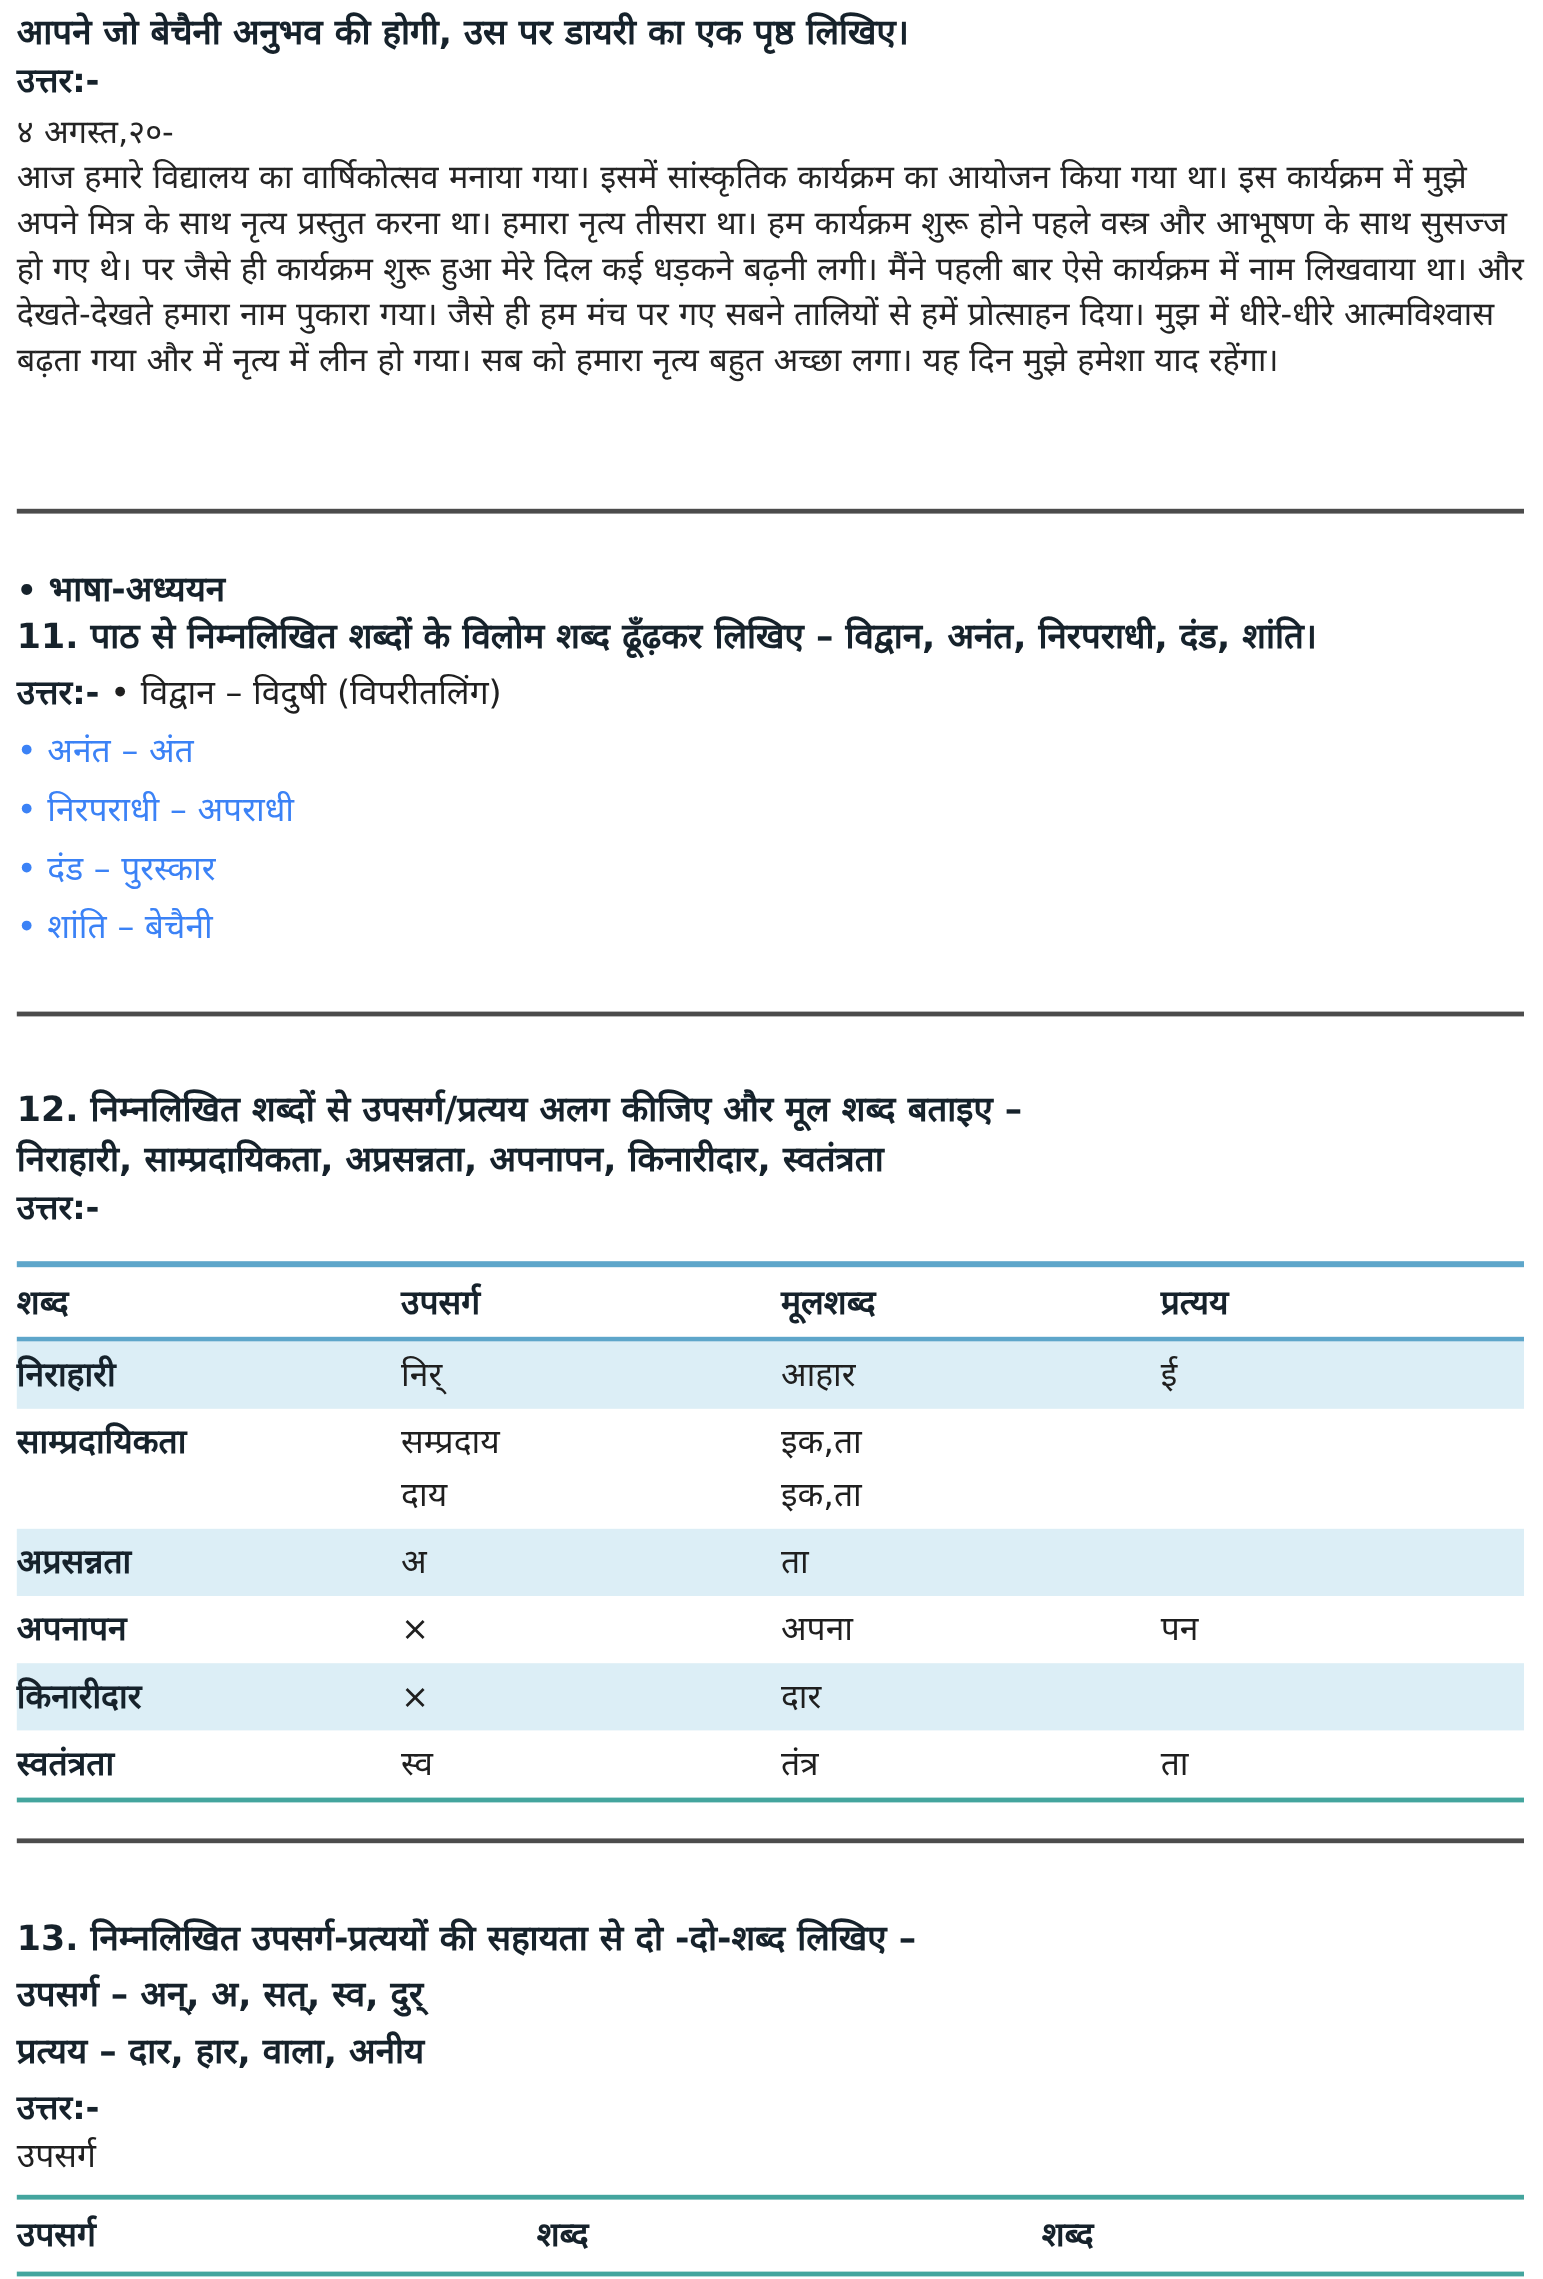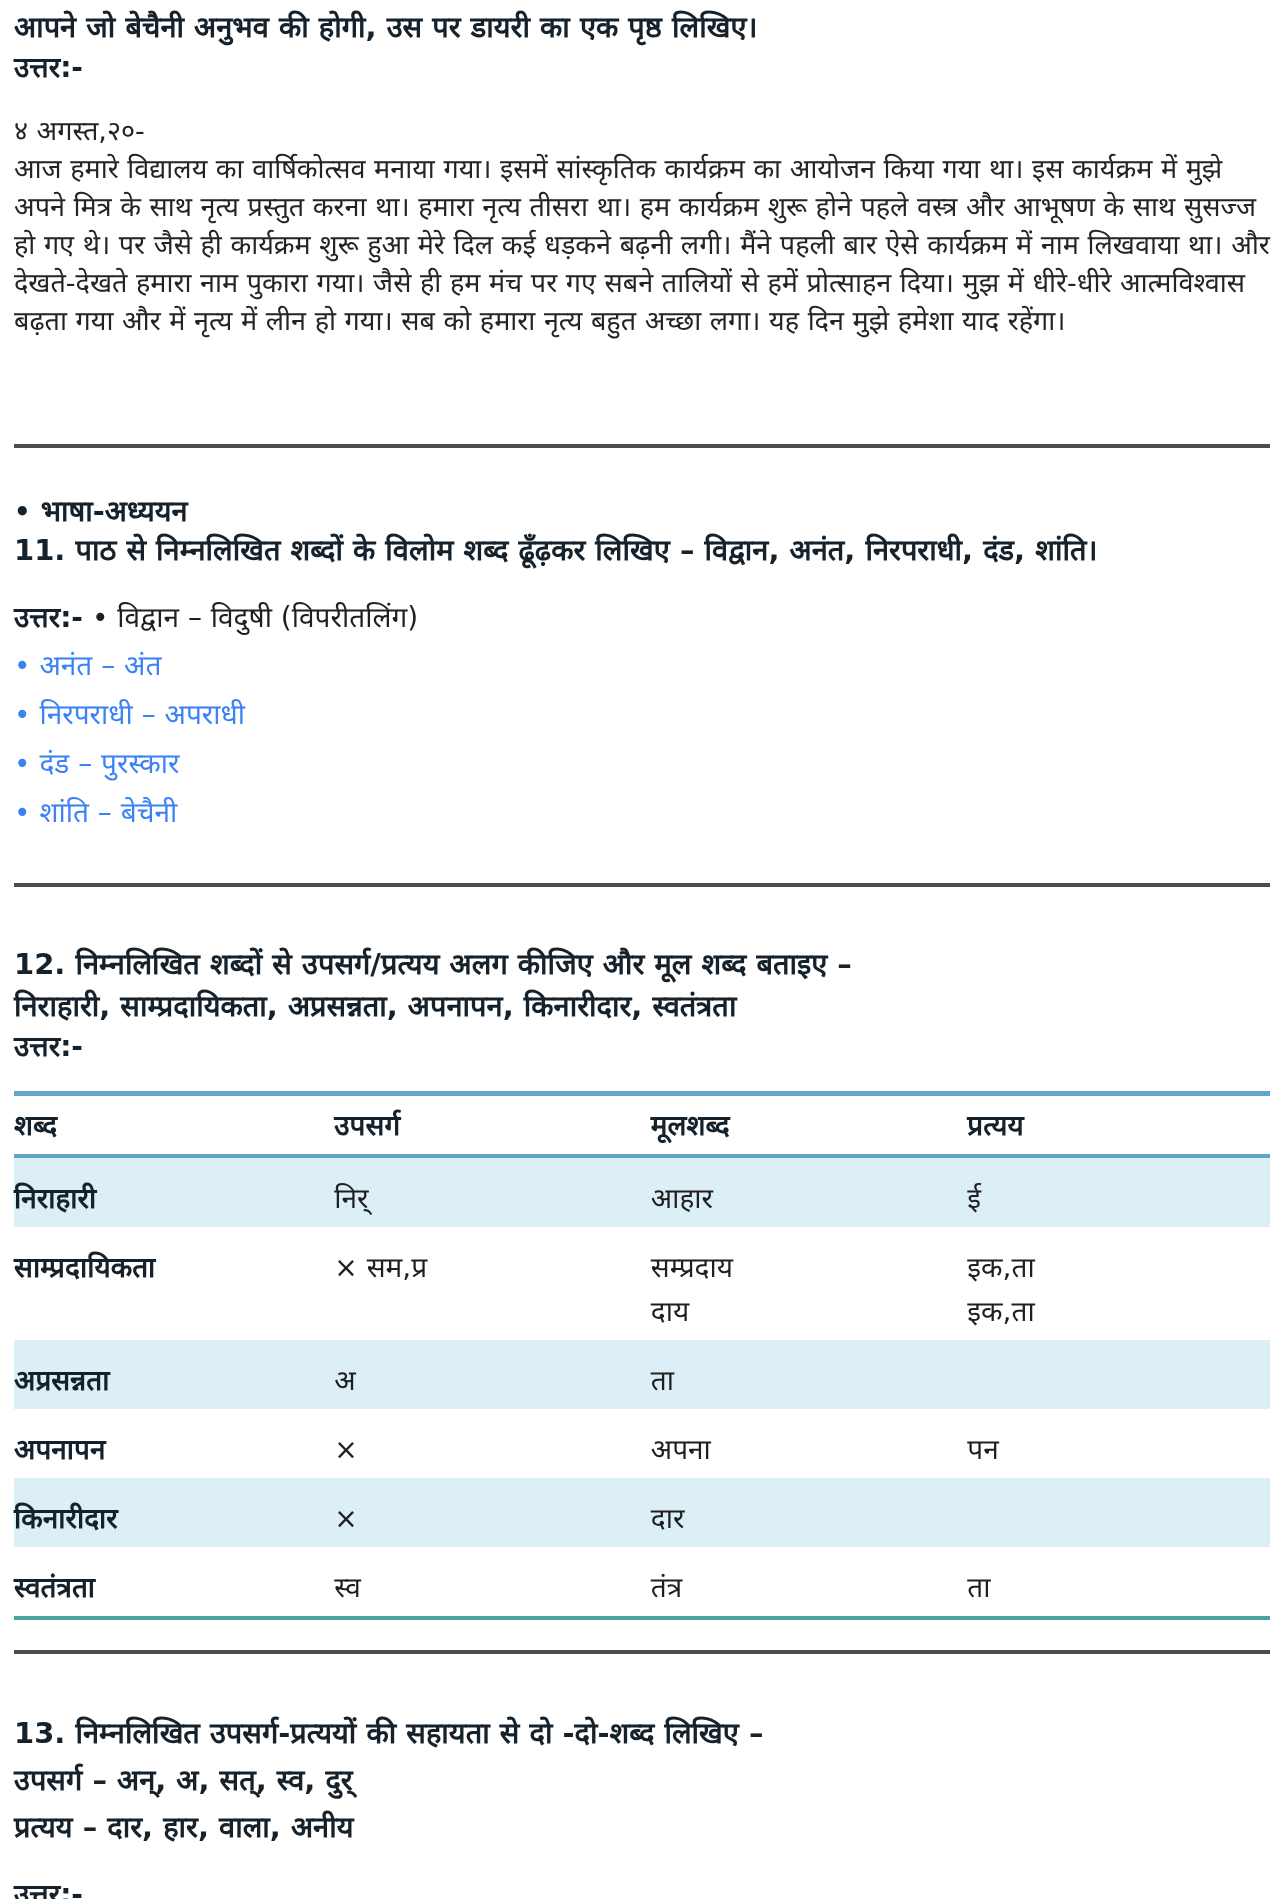--- a/index.html
+++ b/index.html
@@ -30,32 +30,32 @@
   .div2{margin-top:46px;margin-bottom:0;}
   .div3{margin-top:30px;margin-bottom:0;}
   .section-head{margin-top:42px;font-size:29px;font-weight:700;color:var(--c-bold);}
   .bullet-dot{display:inline-block;margin-right:10px;font-size:26px;}
   .ans-line{font-size:28px;line-height:46px;}
   .bullet-item{font-size:28px;line-height:49px;color:#3b82f6;}
   
   .table1{margin-top:24px;border-top:5px solid var(--c-t1-border);width:100%;}
   .t1-header{display:grid;grid-template-columns:25.5% 25.2% 25.2% 24.1%;padding:8px 0 6px 0;border-bottom:4px solid var(--c-t1-border);}
   .t1-header .cell{font-weight:700;color:var(--c-bold);}
-  .table1 .row{display:grid;grid-template-columns:25.5% 25.2% 25.2% 24.1%;padding:19px 0 6px 0;}
+  .table1 .row{display:grid;grid-template-columns:25.5% 25.2% 25.2% 24.1%;padding:6px 0 6px 0;}
   .table1 .row .cell:first-child{font-weight:700;color:var(--c-bold);}
   .cell{font-size:28px;line-height:44px;white-space:pre-line;}
   .shaded1{background:var(--c-t1-shade);}
   .table1{border-bottom:4px solid var(--c-t2-border);}
   
   .q13-line{font-size:29px;line-height:47px;font-weight:700;color:var(--c-bold);}
   
   .table2{margin-top:12px;border-top:4px solid var(--c-t2-border);width:100%;}
   .t2-header{display:grid;grid-template-columns:34.5% 33.5% 32%;padding:8px 0 8px 0;border-bottom:4px solid var(--c-t2-border);}
   .t2-header .cell{font-weight:700;color:var(--c-bold);}
-  .mt-sm{margin-top:24px;}
+  .mt-sm{margin-top:4px;}
   .mt-lg{margin-top:56px;}
 </style>
 </head>
 <body>
 
 <div class="q-head">आपने जो बेचैनी अनुभव की होगी, उस पर डायरी का एक पृष्ठ लिखिए।</div>
 <div class="line bold">उत्तर:-</div>
 <div class="para mt-sm">४ अगस्त,२०-</div>
 <div class="para">आज हमारे विद्यालय का वार्षिकोत्सव मनाया गया। इसमें सांस्कृतिक कार्यक्रम का आयोजन किया गया था। इस कार्यक्रम में मुझे अपने मित्र के साथ नृत्य प्रस्तुत करना था। हमारा नृत्य तीसरा था। हम कार्यक्रम शुरू होने पहले वस्त्र और आभूषण के साथ सुसज्ज हो गए थे। पर जैसे ही कार्यक्रम शुरू हुआ मेरे दिल कई धड़कने बढ़नी लगी। मैंने पहली बार ऐसे कार्यक्रम में नाम लिखवाया था। और देखते-देखते हमारा नाम पुकारा गया। जैसे ही हम मंच पर गए सबने तालियों से हमें प्रोत्साहन दिया। मुझ में धीरे-धीरे आत्मविश्वास बढ़ता गया और में नृत्य में लीन हो गया। सब को हमारा नृत्य बहुत अच्छा लगा। यह दिन मुझे हमेशा याद रहेंगा।</div>
 
@@ -88,21 +88,20 @@
     <div class="cell">प्रत्यय</div>
   </div>
   <div class="row shaded1">
     <div class="cell">निराहारी</div>
     <div class="cell">निर्</div>
     <div class="cell">आहार</div>
     <div class="cell">ई</div>
   </div>
   <div class="row">
     <div class="cell">साम्प्रदायिकता</div>
-    <div class="cell">× सम,प्र</div>
     <div class="cell">सम्प्रदाय
 दाय</div>
     <div class="cell">इक,ता
 इक,ता</div>
   </div>
   <div class="row shaded1">
     <div class="cell">अप्रसन्नता</div>
     <div class="cell">अ</div>
     <div class="cell">ता</div>
   </div>

